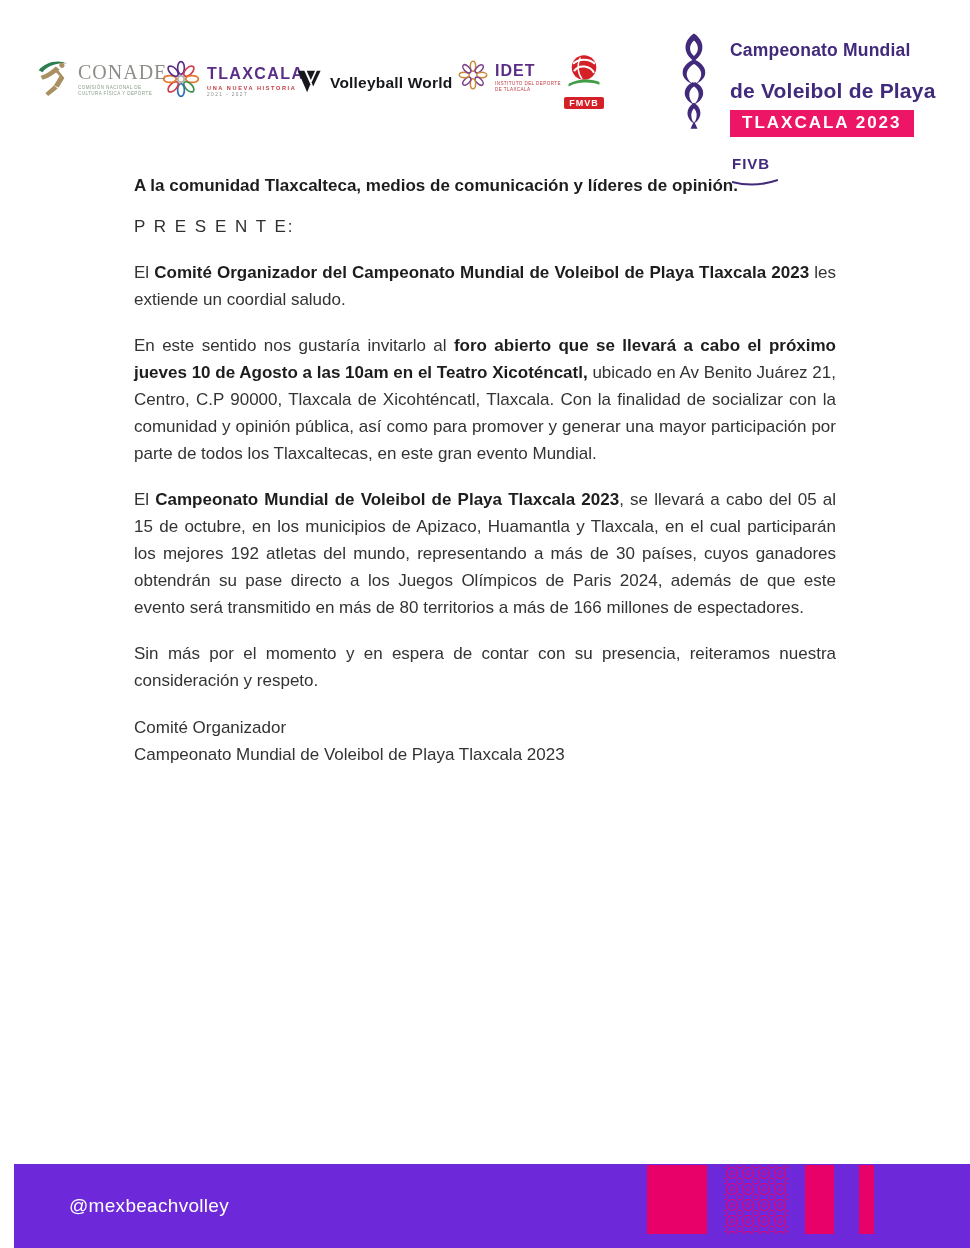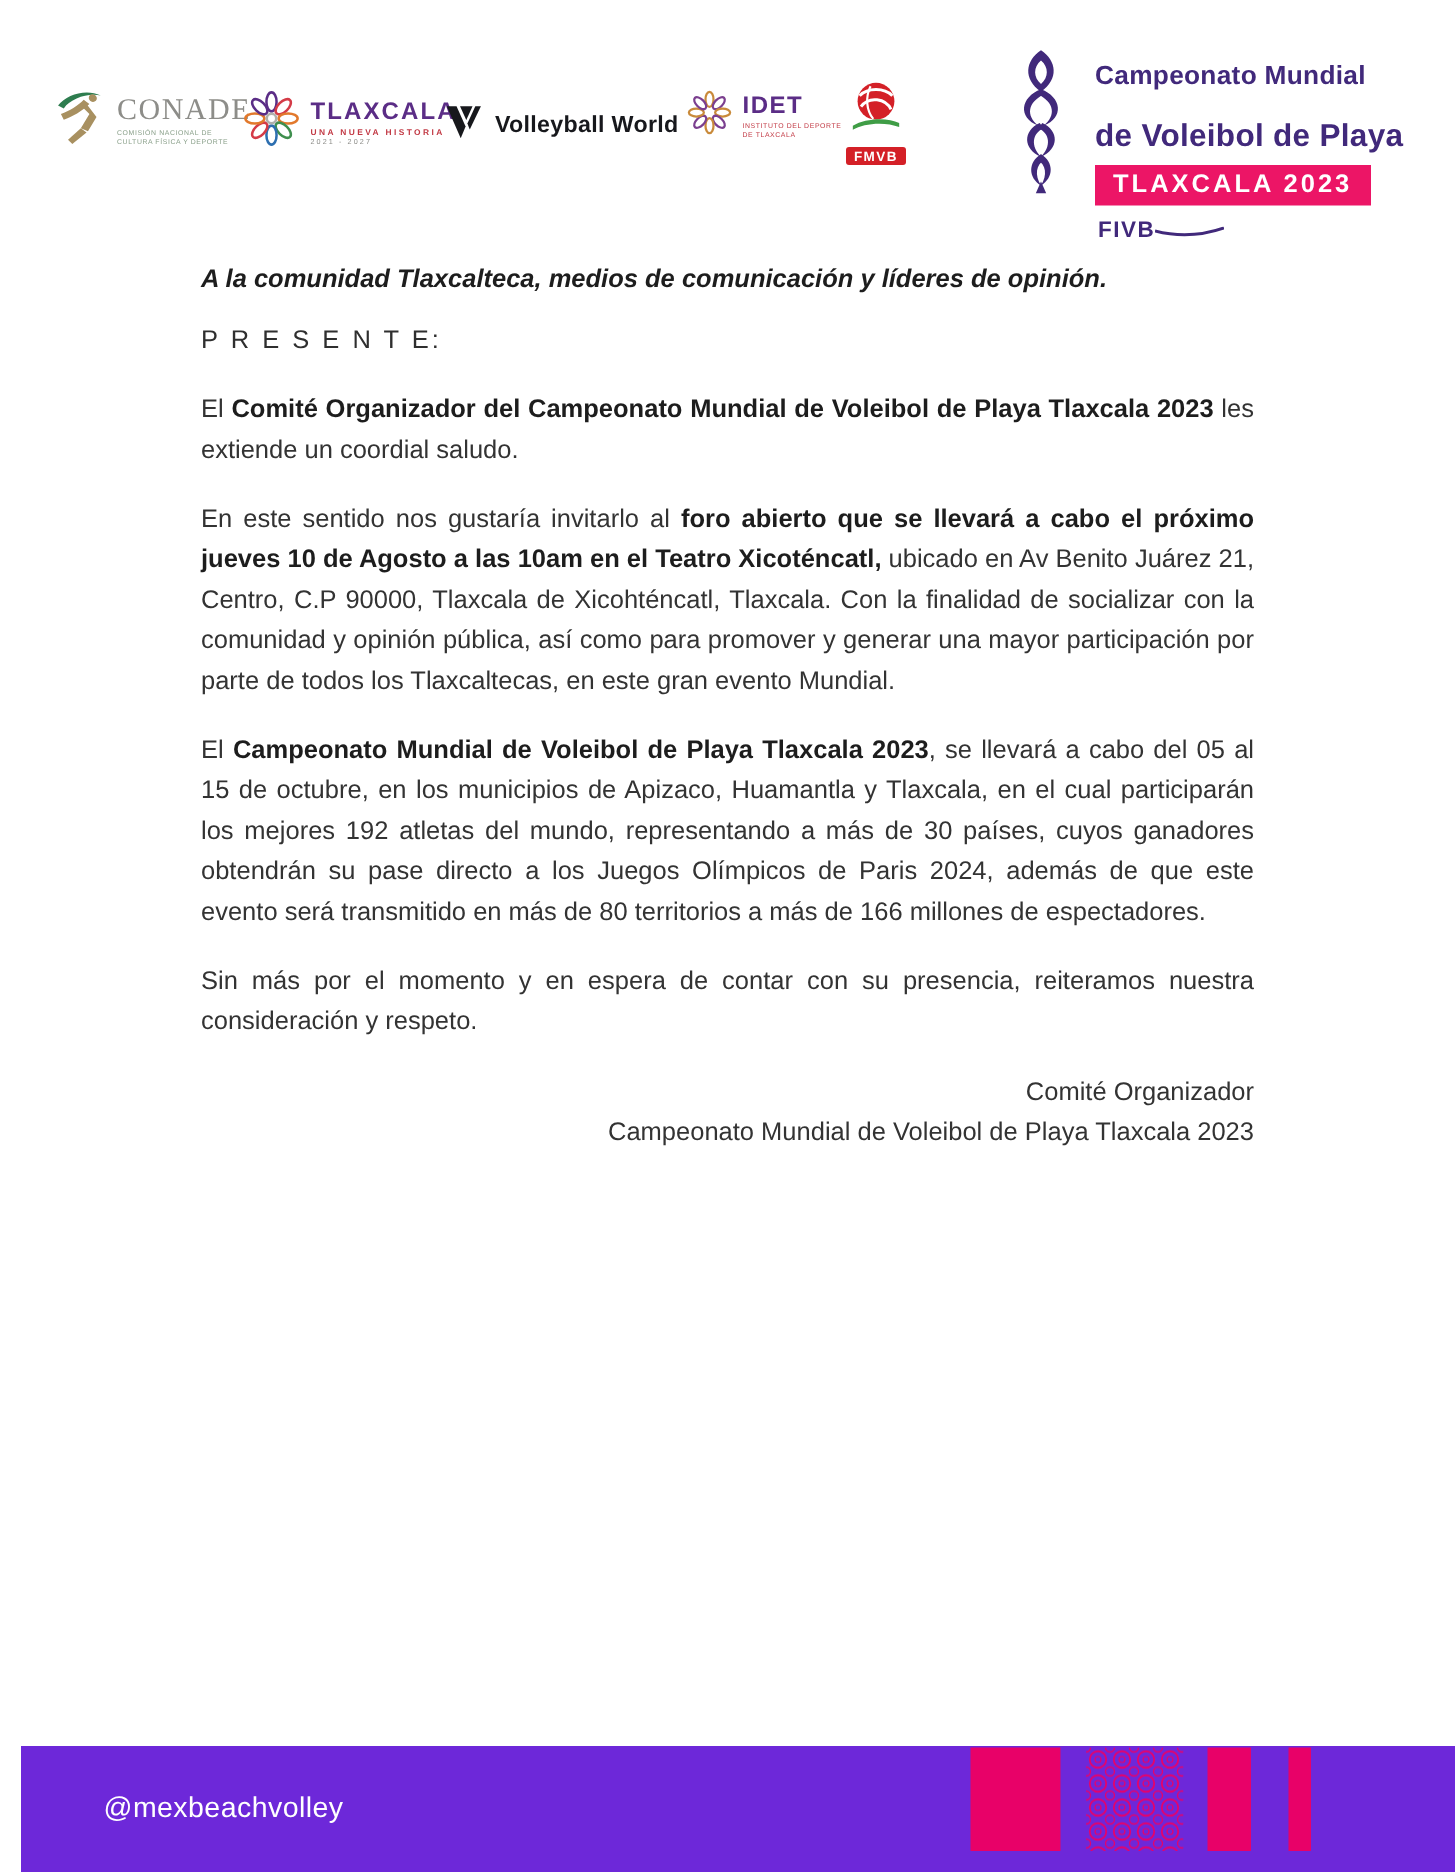--- a/index.html
+++ b/index.html
@@ -23,32 +23,32 @@
   .fmvb-wrap { display:flex; flex-direction:column; align-items:center; width:52px; }
   .fmvb-word { font-size:9px; font-weight:bold; color:#ffffff; background:#d42027; border-radius:2px; padding:1px 5px; letter-spacing:1px; margin-top:1px; }
 
   
   .event-logo { display:flex; align-items:flex-start; gap:10px; }
   .event-text { display:flex; flex-direction:column; align-items:flex-start; padding-top:14px; }
   .event-t1 { font-size:17.5px; font-weight:bold; color:#41297b; letter-spacing:.2px; }
   .event-t2 { font-size:21px; font-weight:bold; color:#41297b; letter-spacing:.2px; margin-top:18px; }
   .event-banner { margin-top:7px; background:#ec1566; color:#ffffff; font-weight:bold;
                   font-size:17px; letter-spacing:2px; padding:3px 12px 4px 12px; }
-  .fivb { margin-top:8px; margin-left:2px; display:flex; flex-direction:row; }
+  .fivb { margin-top:18px; margin-left:2px; display:flex; flex-direction:column; }
   .fivb-word { font-size:15px; font-weight:bold; color:#41297b; letter-spacing:1px; }
 
   
   .letter { position:absolute; left:134px; top:176px; width:702px; }
   .dateline { text-align:right; font-size:17px; color:#333; margin-bottom:44px; }
-  .salutation { font-size:17px; font-weight:bold; color:#1d1d1d; margin-bottom:21px;font-style:italic; }
+  .salutation { font-size:17px; font-weight:bold; color:#1d1d1d; margin-bottom:21px; }
   .presente { font-size:17px; letter-spacing:2px; color:#2f2f2f; margin-bottom:22px; }
   .para { font-size:17px; line-height:27px; text-align:justify; color:#333; margin-bottom:19px; }
   .para .seg-bold { font-weight:bold; color:#1d1d1d; }
   .closing { text-align:center; font-size:17px; letter-spacing:3px; color:#2f2f2f; margin-top:49px; }
-  .sig { text-align:right; font-size:17px; line-height:27px; color:#333; margin-top:20px; }
+  .sig { text-align:left; font-size:17px; line-height:27px; color:#333; margin-top:20px; }
 
   
   .footer { position:absolute; left:0; bottom:0; width:970px; height:84px; background:#6d28d9;margin-left:14px; }
   .handle { position:absolute; left:55px; top:50%; transform:translateY(-50%);
             color:#ffffff; font-size:19px; letter-spacing:.3px; }
   .accent { position:absolute; top:1px; height:69px; background:#e80168; }
   .accent-pattern { position:absolute; top:1px; height:69px; }
 </style>
 </head>
 <body>

